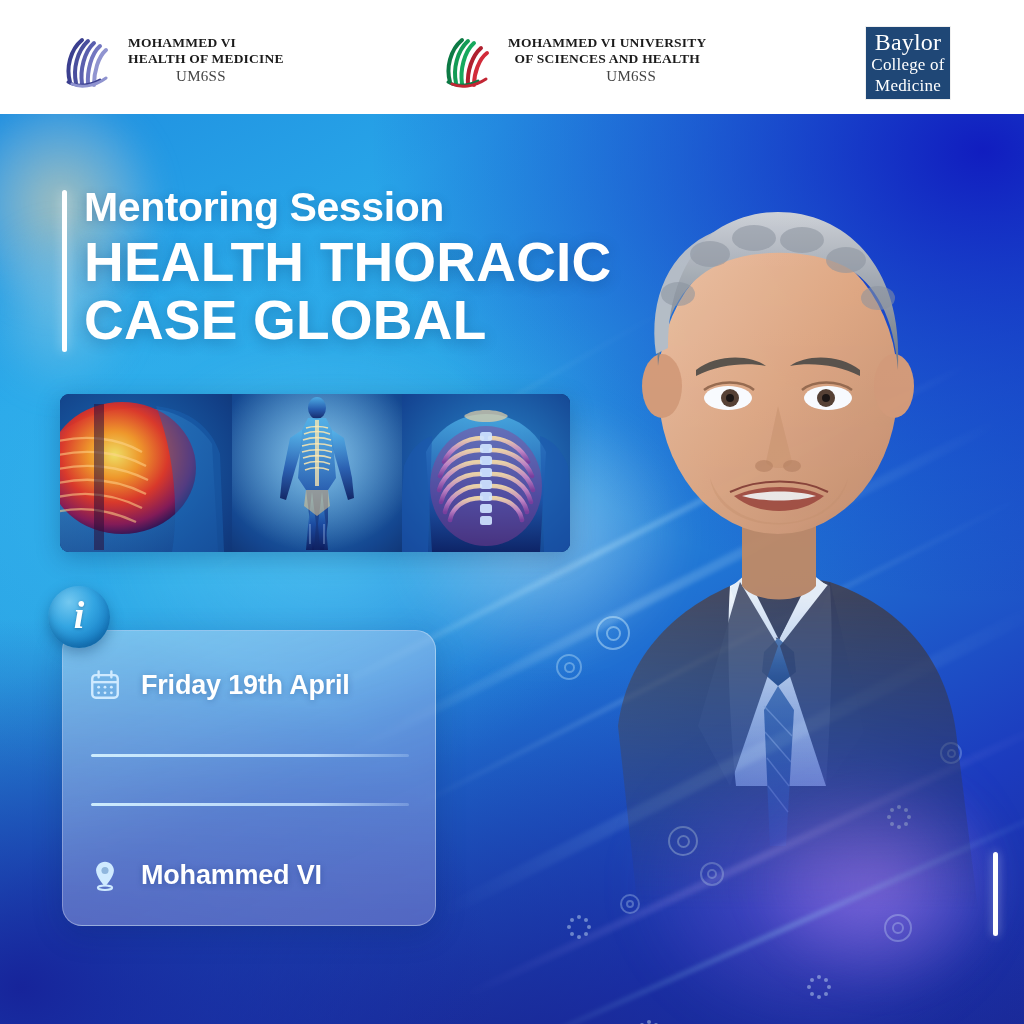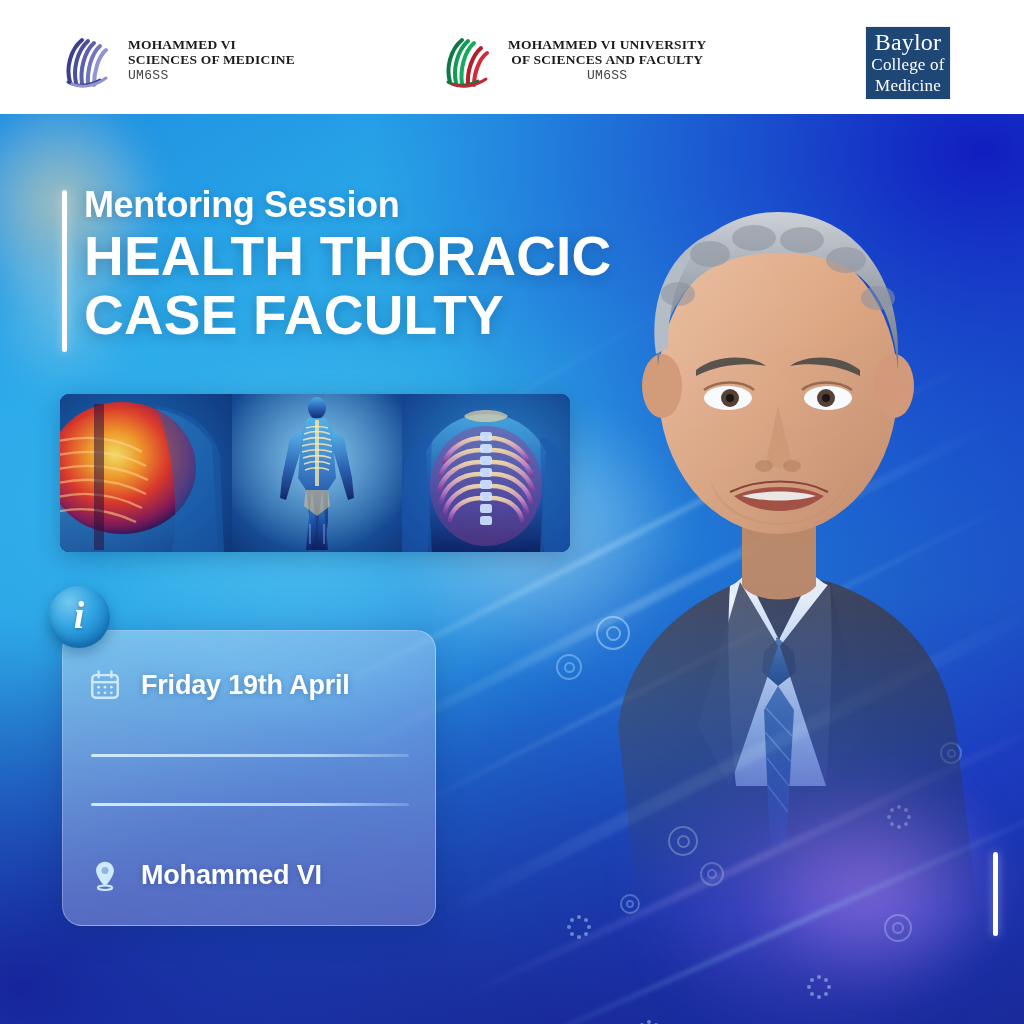--- a/index.html
+++ b/index.html
@@ -30,22 +30,22 @@
   .logo-mark { width:58px; height:56px; position:relative; flex:0 0 auto; }
   .logo-mark svg { display:block; width:58px; height:56px; }
 
   .logo-text { margin-left:10px; line-height:1.12; }
   .logo-l1, .logo-l2 {
     font-family:"Liberation Serif", serif;
     font-weight:bold; font-size:13.5px; letter-spacing:0.2px;
     color:#1b1b1b; white-space:nowrap;
   }
   .logo-sub {
-    font-family:Liberation Mono, monospace;
-    font-size:13px; color:#444; letter-spacing:0.3px; margin-top:2px;
+    font-family:Liberation Serif, serif;
+    font-size:15px; color:#444; letter-spacing:0.3px; margin-top:2px;margin-left:48px;
   }
 
   .logo-baylor {
     position:absolute; left:866px; top:27px;
     width:84px; height:72px;
     background:#1f4776;
     display:flex; flex-direction:column;
     align-items:center; justify-content:center;
     box-shadow:0 0 0 1px rgba(0,0,0,.06);
   }
@@ -162,21 +162,21 @@
 
   
   .title-rule {
     position:absolute; left:62px; top:190px;
     width:5px; height:162px;
     background:#ffffff; border-radius:3px;
     box-shadow:0 0 12px rgba(255,255,255,.45);
   }
   .title-wrap { position:absolute; left:84px; top:186px; width:640px; }
   .kicker {
-    font-size:36px; font-weight:bold; color:#ffffff;
+    font-size:41px; font-weight:bold; color:#ffffff;
     letter-spacing:-0.4px; line-height:1.04;
     text-shadow:0 2px 10px rgba(0,40,90,.25);
   }
   .headline {
     font-size:55px; font-weight:bold; color:#ffffff;
     letter-spacing:0.2px; line-height:1.06; margin-top:4px;
     text-shadow:0 3px 14px rgba(0,40,90,.30);
   }
   .headline .hl-line { display:block; white-space:nowrap; }
 
@@ -286,42 +286,42 @@
             <path d="M22 52 C20 38 24 20 34 11" stroke="#5a5fae" stroke-width="4"></path>
             <path d="M28 53 C27 39 31 22 40 14" stroke="#7276c0" stroke-width="4"></path>
             <path d="M34 53 C34 40 38 25 46 18" stroke="#9094d0" stroke-width="4"></path>
             <path d="M8 50 C14 54 28 55 40 48" stroke="#3b3f8f" stroke-width="3"></path>
             <path d="M12 52 C20 56 34 55 46 46" stroke="#8f93cf" stroke-width="3"></path>
           </g>
         </svg>
       </div>
       <div class="logo-text">
         <div class="logo-l1">MOHAMMED VI</div>
-        <div class="logo-l2">SCIENCES OF MEDICINE</div>
+        <div class="logo-l2">HEALTH OF MEDICINE</div>
         <div class="logo-sub">UM6SS</div>
       </div>
     </div>
 
     <div class="logo-block logo-um6ss-u">
       <div class="logo-mark">
         <svg viewBox="0 0 58 56">
           <g fill="none" stroke-linecap="round">
             <path d="M10 50 C6 36 10 18 22 8" stroke="#0d7a45" stroke-width="4"></path>
             <path d="M16 51 C13 37 17 19 28 9" stroke="#129b55" stroke-width="4"></path>
             <path d="M22 52 C20 38 24 20 34 11" stroke="#17a95e" stroke-width="4"></path>
             <path d="M28 53 C27 39 32 24 41 16" stroke="#b0202f" stroke-width="4"></path>
             <path d="M34 53 C34 41 39 27 47 21" stroke="#d22b3a" stroke-width="4"></path>
             <path d="M8 50 C14 54 26 55 38 49" stroke="#0d7a45" stroke-width="3"></path>
             <path d="M12 52 C20 56 34 55 46 47" stroke="#c22634" stroke-width="3"></path>
           </g>
         </svg>
       </div>
       <div class="logo-text">
         <div class="logo-l1">MOHAMMED VI UNIVERSITY</div>
-        <div class="logo-l2">OF SCIENCES AND FACULTY</div>
+        <div class="logo-l2">OF SCIENCES AND HEALTH</div>
         <div class="logo-sub">UM6SS</div>
       </div>
     </div>
 
     <div class="logo-baylor">
       <div class="baylor-l1">Baylor</div>
       <div class="baylor-l2">College of</div>
       <div class="baylor-l3">Medicine</div>
     </div>
 
@@ -391,21 +391,21 @@
       <span style="transform:translate(-7px,-7px)"></span>
     </div>
 
   </div>
 
   <div class="title-rule"></div>
   <div class="title-wrap">
     <div class="kicker">Mentoring Session</div>
     <div class="headline">
       <span class="hl-line">HEALTH THORACIC</span>
-      <span class="hl-line">CASE FACULTY</span>
+      <span class="hl-line">CASE GLOBAL</span>
     </div>
   </div>
 
   <div class="med-strip">
 
     <div class="med-panel p1">
       <svg viewBox="0 0 172 158" preserveAspectRatio="xMidYMid slice">
         <defs>
           <radialGradient id="heat" cx="45%" cy="40%" r="62%">
             <stop offset="0%" stop-color="#ffe55c"></stop>

